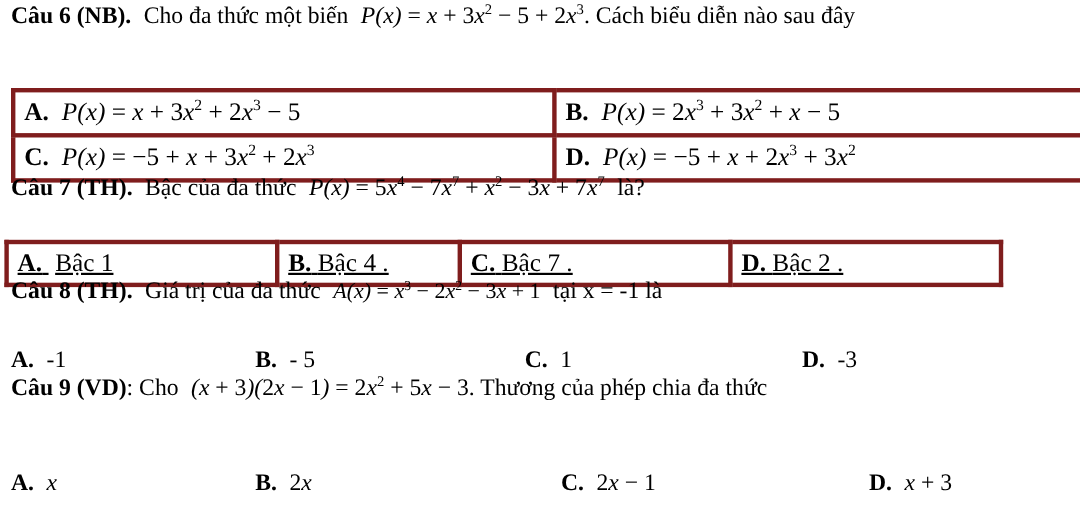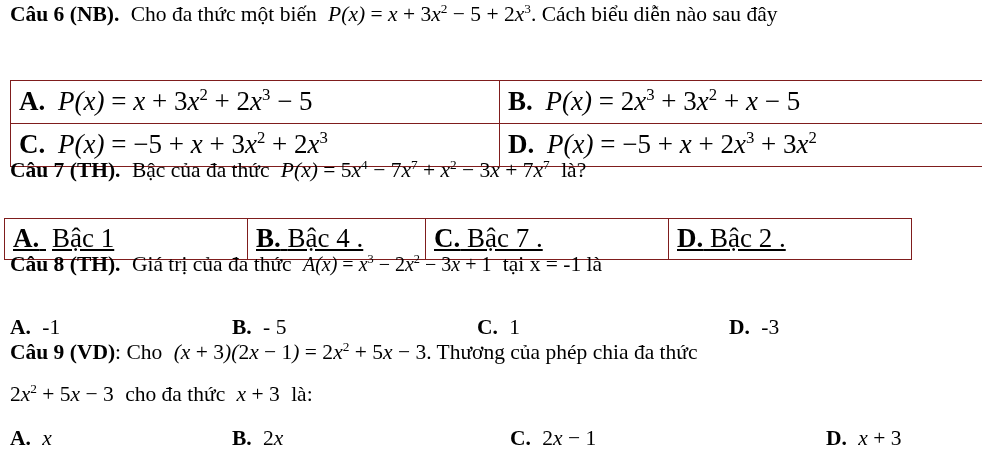--- a/index.html
+++ b/index.html
@@ -52,23 +52,23 @@
     display: block;
     margin-top: 11px;
   }
 
   
   table.ans {
     border-collapse: collapse;
     table-layout: fixed;
   }
   table.ans td {
-    border: 1px solid #7f1d1d;
+    border: 4px solid #7f1d1d;
     padding: 5px 8px 6px 8px;
-    font-size: 27px;
+    font-size: 23px;
     vertical-align: middle;
     height: 22px;
   }
   #q6-table {
     position: absolute;
     left: 10px;
     top: 80px;
     width: 944px;
   }
   #q6-table td.c1 { width: 472px; }
@@ -137,21 +137,21 @@
     width: 960px;
     font-size: 21.5px;
   }
   #q9-opts .opt {
     position: absolute;
     top: 0;
   }
   #q9-opts .o1 { left: 0px; }
   #q9-opts .o2 { left: 222px; }
   #q9-opts .o3 { left: 500px; text-align: right; }
-  #q9-opts .o4 { left: 816px; }
+  #q9-opts .o4 { left: 780px; }
   .sp { display: inline-block; width: 6px; }
 </style>
 </head>
 <body>
 
 <div class="page">
 
   <div id="q6-text" class="line">
     <span class="b">Câu 6 (NB).</span>
     <span class="sp"></span><span>Cho đa thức một biến</span>
@@ -237,26 +237,20 @@
       <span class="b">D.</span>
       <span class="sp"></span><span>-3</span>
     </span>
   </div>
 
   <div id="q9-l1" class="line">
     <span class="b">Câu 9 (VD)</span><span>: Cho</span>
     <span class="sp"></span><span class="math">(<span class="mi">x</span><span class="up"> + 3</span>)(<span class="up">2</span><span class="mi">x</span><span class="up"> − 1</span>)<span class="up"> = 2</span><span class="mi">x</span><sup class="upr">2</sup><span class="up"> + 5</span><span class="mi">x</span><span class="up"> − 3</span></span><span>. Thương của phép chia đa thức</span>
   </div>
 
-  <div id="q9-l2" class="line">
-    <span class="math"><span class="up">2</span><span class="mi">x</span><sup class="upr">2</sup><span class="up"> + 5</span><span class="mi">x</span><span class="up"> − 3</span></span>
-    <span class="sp"></span><span>cho đa thức</span>
-    <span class="sp"></span><span class="math"><span class="mi">x</span><span class="up"> + 3</span></span>
-    <span class="sp"></span><span>là:</span>
-  </div>
 
   <div id="q9-opts" class="line">
     <span class="opt o1">
       <span class="b">A.</span>
       <span class="sp"></span><span class="math mi">x</span>
     </span>
     <span class="opt o2">
       <span class="b">B.</span>
       <span class="sp"></span><span class="math"><span class="up">2</span><span class="mi">x</span></span>
     </span>

